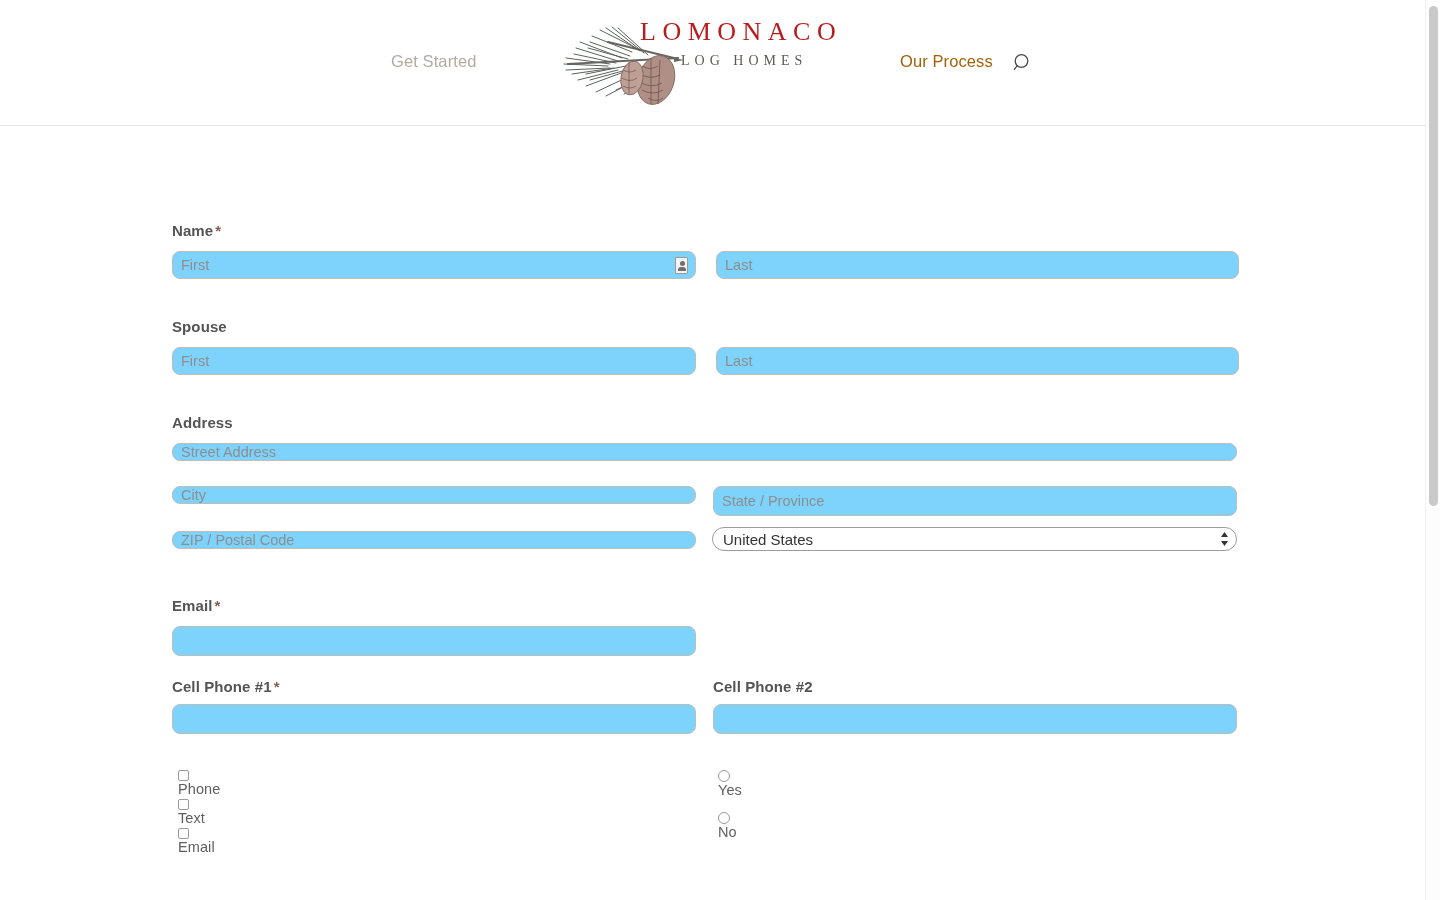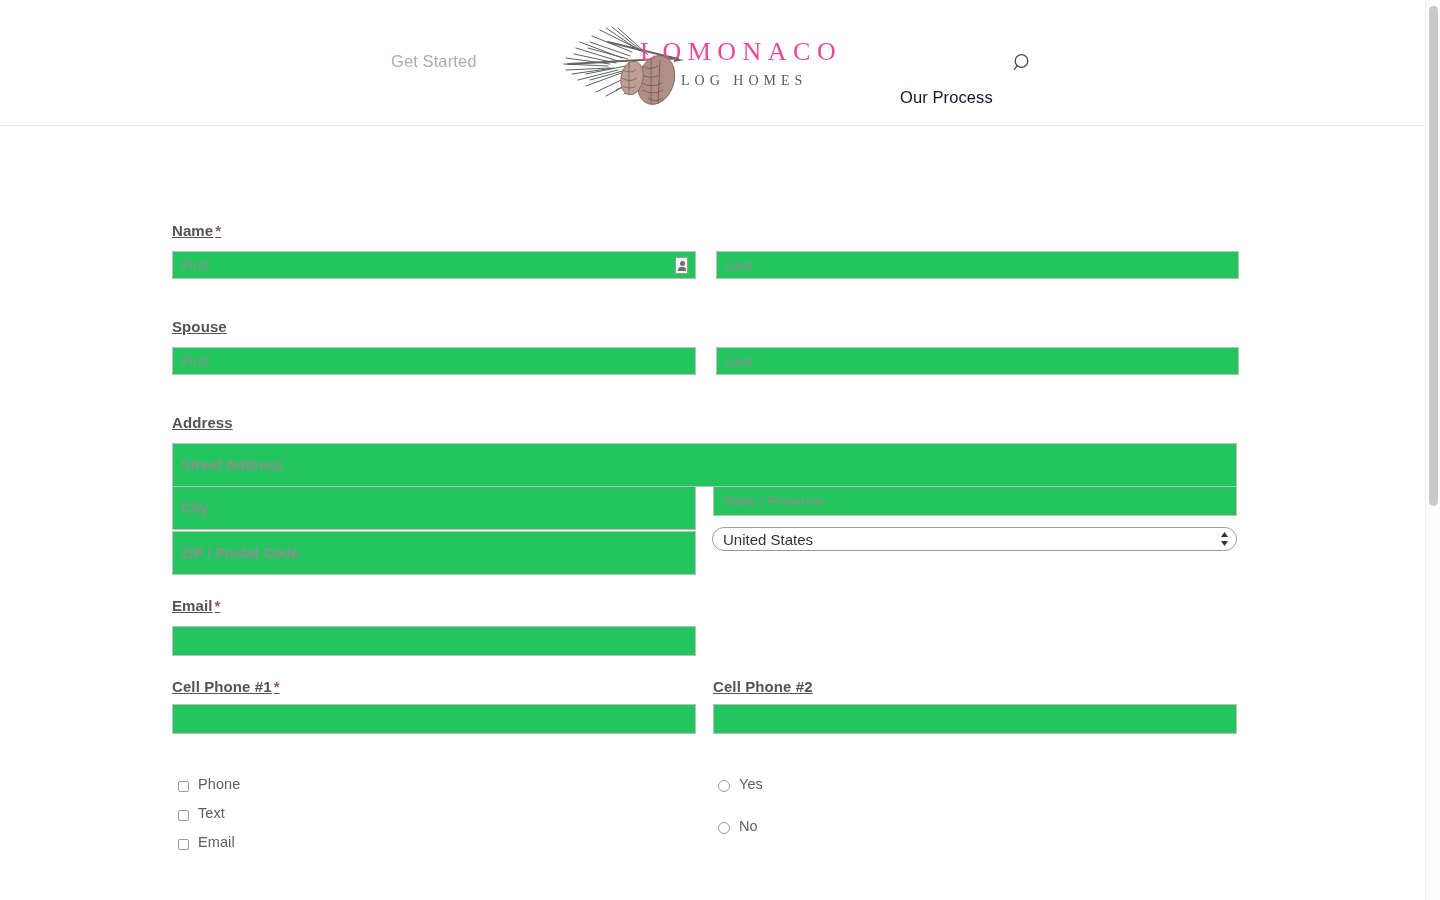--- a/index.html
+++ b/index.html
@@ -38,25 +38,24 @@
     font-size: 16.5px;
     color: #b3aaa4;
     letter-spacing: .1px;
     cursor: pointer;
     white-space: nowrap;
   }
   .nav-right {
     position: absolute;
     left: 900px; top: 52px;
     font-size: 16.5px;
-    color: #0f172a;
+    color: #a16207;
     letter-spacing: .1px;
     cursor: pointer;
     white-space: nowrap;
-    margin-top: 36px;
   }
   .search-btn {
     position: absolute;
     left: 1012px; top: 52px;
     width: 22px; height: 22px;
     cursor: pointer;
   }
   .search-btn svg { display: block; }
 
   
@@ -81,45 +80,44 @@
     width: 1065px;
   }
 
   .field-label {
     font-size: 15px;
     font-weight: bold;
     color: #545454;
     letter-spacing: .1px;
     margin: 0 0 11px 0;
     line-height: 1.2;
-    text-decoration: underline;
   }
   .req {
     color: #8a5c52;
     font-weight: bold;
     margin-left: 2px;
   }
 
   .row { position: relative; }
 
   
   .txt {
     display: block;
     height: 28px;
     border: 1px solid #bdbdbd;
-    background: #22c55e;
+    background: #7dd3fc;
     font-family: "Liberation Sans", sans-serif;
     font-size: 14.5px;
     color: #555;
     padding: 0 8px;
-    border-radius: 0;
+    border-radius: 8px;
     outline: none;
   }
   .txt::placeholder { color: #8e8e8e; opacity: 1; }
-  .txt.tall { height: 44px; font-weight: bold; }
+  .txt.tall { height: 18px; }
 
   .half-left  { position: absolute; left: 0;   width: 524px; }
   .half-right { position: absolute; left: 544px; width: 523px; }
   .full       { position: absolute; left: 0;   width: 1065px; }
 
   
   .autofill-icon {
     position: absolute;
     right: 8px; top: 6px;
     width: 13px; height: 17px;
@@ -165,24 +163,25 @@
     position: absolute;
     right: 8px; top: 4px;
     width: 9px; height: 16px;
     pointer-events: none;
   }
 
   
   .choice {
     position: relative;
     display: flex;
-    align-items: flex-end;
+    align-items: flex-start;
     height: 22px;
     margin-bottom: 7px;
     cursor: pointer;
+    flex-direction: column;
   }
   .cb {
     width: 11px; height: 11px;
     border: 1px solid #9a9a9a;
     border-radius: 2px;
     background: #fff;
     flex: 0 0 auto;
     margin-right: 9px;
   }
   .rb {
@@ -258,21 +257,21 @@
             <ellipse cx="76" cy="60" rx="11" ry="17" transform="rotate(10 76 60)"></ellipse>
           </g>
           <g stroke="#6e544d" stroke-width="0.7" fill="none">
             <path d="M67 52 q7 4 13 0 M66 60 q8 5 15 0 M67 68 q7 4 13 0"></path>
             <path d="M73 44 L73 76"></path>
           </g>
 
           <path d="M118 40 L128 42 L118 44 Z" fill="#6a655f"></path>
         </svg>
         <div style="position:absolute;left:84px;top:1px;">
-          <div style="font-family:'Liberation Serif',serif;font-size:26px;letter-spacing:6.5px;color:#ec4899;line-height:1;white-space:nowrap;margin-top:20px;">LOMONACO</div>
+          <div style="font-family:'Liberation Serif',serif;font-size:26px;letter-spacing:6.5px;color:#b91c1c;line-height:1;white-space:nowrap;">LOMONACO</div>
           <div style="font-family:'Liberation Serif',serif;font-size:14px;letter-spacing:5px;color:#5e5a56;line-height:1;margin-top:9px;margin-left:41px;white-space:nowrap;">LOG HOMES</div>
         </div>
       </div>
 
       <div class="nav-right">Our Process</div>
 
       <div class="search-btn">
         <svg width="22" height="22" viewBox="0 0 22 22">
           <circle cx="9.5" cy="9" r="6.3" fill="none" stroke="#4a4a4a" stroke-width="1.3"></circle>
           <line x1="5.2" y1="13.6" x2="2.4" y2="17.4" stroke="#4a4a4a" stroke-width="1.3" stroke-linecap="round"></line>

